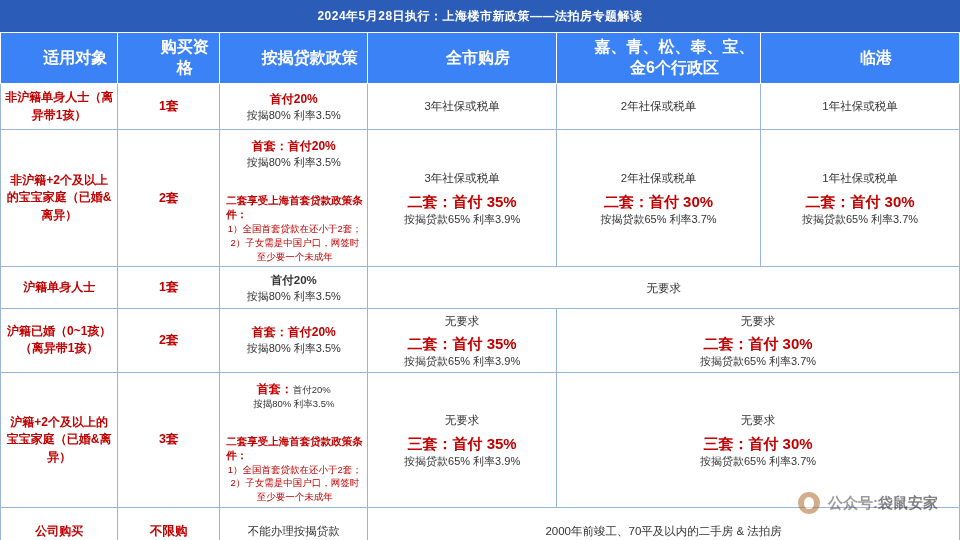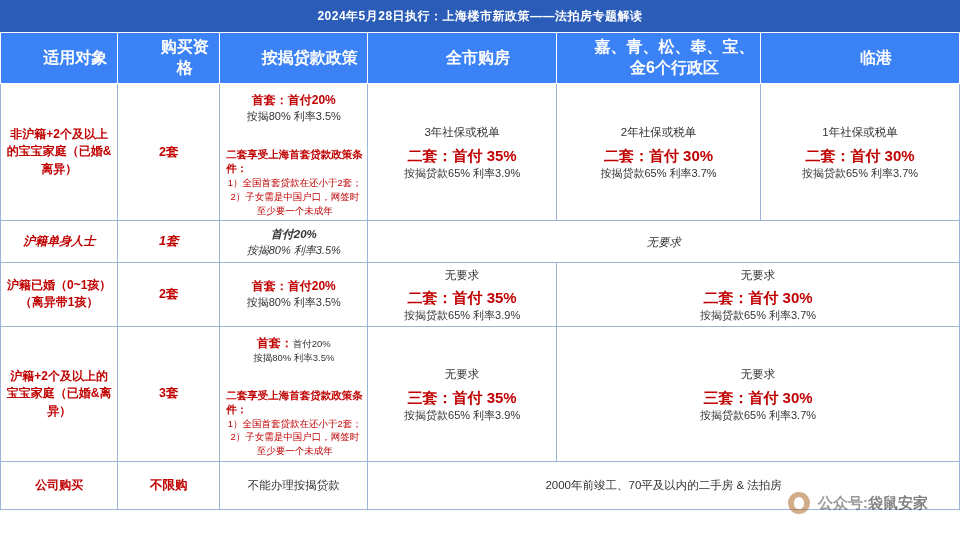--- a/index.html
+++ b/index.html
@@ -71,21 +71,21 @@
   .note-body{color:#c00000;font-size:9.5px;text-align:center;line-height:1.45;}
   .note-box{margin-top:24px;padding-left:2px;}
   .plain-line{color:#333333;font-size:11.5px;line-height:1.6;}
   .sub-red{color:#c00000;font-weight:bold;font-size:15px;}
   .sub-normal{color:#333333;font-size:11px;}
   .mt4{margin-top:4px;}
   .mt6{margin-top:6px;}
 
   .wm{
     position:absolute;
-    right:32px;
+    right:22px;
     bottom:26px;
     display:flex;
     align-items:center;
     gap:8px;
     opacity:0.55;
   }
   .wm-logo{
     width:22px;height:22px;border-radius:50%;
     background:#b06a2c;
     position:relative;
@@ -120,20 +120,31 @@
         <th>适用对象</th>
         <th>购买资格</th>
         <th>按揭贷款政策</th>
         <th>全市购房</th>
         <th>嘉、青、松、奉、宝、金6个行政区</th>
         <th>临港</th>
       </tr>
     </thead>
     <tbody>
 
+      <tr style="height:46px;">
+        <td class="cell-target">非沪籍单身人士（离异带1孩）</td>
+        <td class="cell-qual">1套</td>
+        <td>
+          <div class="loan-line">首付20%</div>
+          <div class="loan-sub">按揭80%  利率3.5%</div>
+        </td>
+        <td class="plain-line">3年社保或税单</td>
+        <td class="plain-line">2年社保或税单</td>
+        <td class="plain-line">1年社保或税单</td>
+      </tr>
 
 
       <tr style="height:108px;">
         <td class="cell-target">非沪籍+2个及以上的宝宝家庭（已婚&amp;离异）</td>
         <td class="cell-qual">2套</td>
         <td style="text-align:left;vertical-align:top;padding-top:8px;">
           <div class="loan-line" style="text-align:center;">首套：首付20%</div>
           <div class="loan-sub" style="text-align:center;">按揭80%  利率3.5%</div>
           <div class="note-box">
             <div class="note-title">二套享受上海首套贷款政策条件：</div>
@@ -151,21 +162,21 @@
           <div class="sub-red mt6">二套：首付 30%</div>
           <div class="sub-normal">按揭贷款65%  利率3.7%</div>
         </td>
         <td>
           <div class="plain-line">1年社保或税单</div>
           <div class="sub-red mt6">二套：首付 30%</div>
           <div class="sub-normal">按揭贷款65%  利率3.7%</div>
         </td>
       </tr>
 
-      <tr style="height:42px;font-style:italic;">
+      <tr style="height:42px;">
         <td class="cell-target">沪籍单身人士</td>
         <td class="cell-qual">1套</td>
         <td>
           <div class="plain-line bold">首付20%</div>
           <div class="loan-sub">按揭80%  利率3.5%</div>
         </td>
         <td colspan="3" class="plain-line">无要求</td>
       </tr>
 
       <tr style="height:58px;padding-left:23px;">

